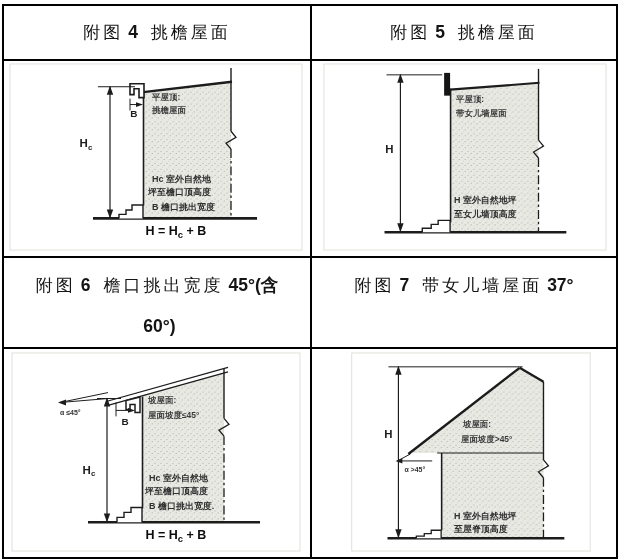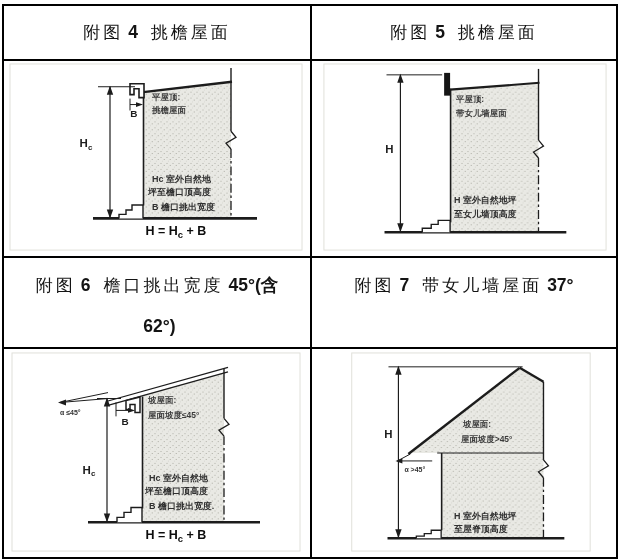--- a/index.html
+++ b/index.html
@@ -128,21 +128,21 @@
         <text x="145" y="41" class="lbl">平屋顶:</text>
         <text x="145" y="56" class="lbl">带女儿墙屋面</text>
         <text x="143" y="143" class="note">H 室外自然地坪</text>
         <text x="143" y="158" class="note">至女儿墙顶高度</text>
       </svg>
     </td>
   </tr>
 
   <tr class="r3">
     <td class="hdr-cell">
-      <span class="hdr"><span>附图</span><b class="num">6</b><span>檐口挑出宽度</span><b class="val">45°(含</b><br><b class="val">62°)</b></span>
+      <span class="hdr"><span>附图</span><b class="num">6</b><span>檐口挑出宽度</span><b class="val">45°(含</b><br><b class="val">60°)</b></span>
     </td>
     <td class="hdr-cell">
       <span class="hdr"><span>附图</span><b class="num">7</b><span>带女儿墙屋面</span><b class="val">37°</b></span>
     </td>
   </tr>
 
   <tr class="r4">
     <td>
       <svg class="diag" viewBox="0 0 306 210" preserveAspectRatio="none">
         <defs>

